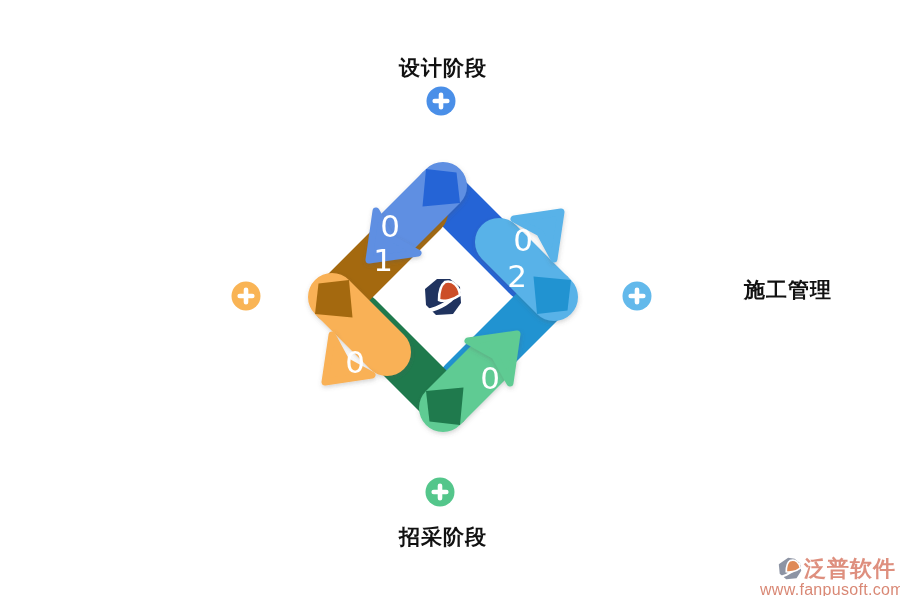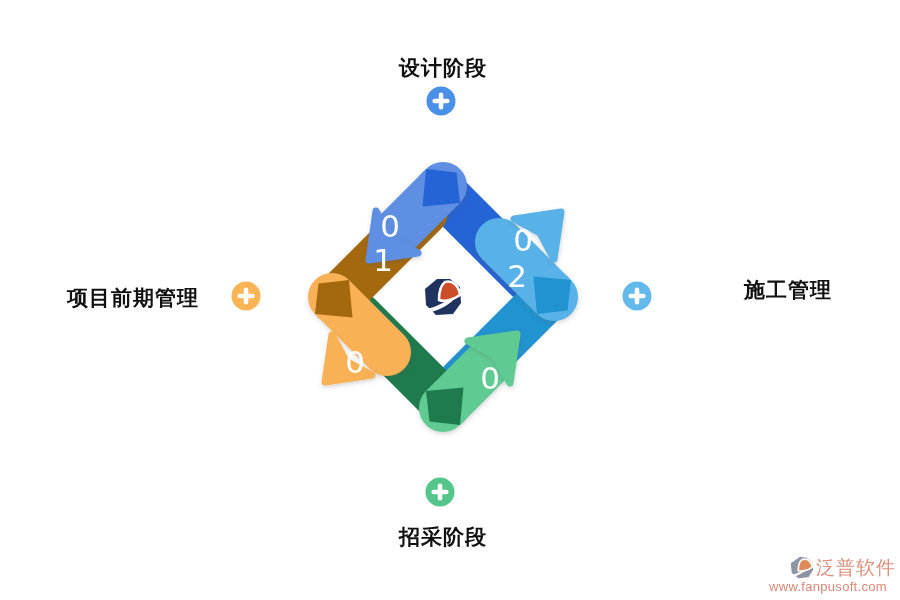--- a/index.html
+++ b/index.html
@@ -15,35 +15,34 @@
   .ring-svg{position:absolute;left:293px;top:147px;}
   .num{
     font-family:"DejaVu Sans",sans-serif;font-size:31px;fill:#ffffff;
     text-anchor:middle;font-weight:400;
   }
   .watermark{
     position:absolute;left:760px;top:554px;width:136px;
     display:flex;flex-wrap:wrap;justify-content:flex-end;align-items:center;
   }
   .wm-row{display:flex;align-items:center;}
-  .wm-title{font-size:19px;font-weight:normal;letter-spacing:1px;}
-  .wm-url{font-size:13px;width:100%;text-align:center;margin-top:-3px;letter-spacing:0.3px;}
+  .wm-title{font-size:22px;font-weight:bold;letter-spacing:1px;}
+  .wm-url{font-size:16px;width:100%;text-align:center;margin-top:-3px;letter-spacing:0.3px;}
 </style>
 </head>
 <body>
 
 <div id="stage">
 
   <div class="label" style="left:343px;top:54px;">设计阶段</div>
   <svg class="plus" style="left:426px;top:86px;" viewBox="0 0 30 30">
     <circle cx="15" cy="15" r="14.5" fill="#4A8FE8"></circle>
     <path d="M8.7,15 H21.3 M15,8.7 V21.3" stroke="#ffffff" stroke-width="4.6" stroke-linecap="round" fill="none"></path>
   </svg>
 
-  <div class="label" style="left:33px;top:284px;">项目前期管理</div>
   <svg class="plus" style="left:231px;top:281px;" viewBox="0 0 30 30">
     <circle cx="15" cy="15" r="14.5" fill="#F9B455"></circle>
     <path d="M8.7,15 H21.3 M15,8.7 V21.3" stroke="#ffffff" stroke-width="4.6" stroke-linecap="round" fill="none"></path>
   </svg>
 
   <svg class="plus" style="left:622px;top:281px;" viewBox="0 0 30 30">
     <circle cx="15" cy="15" r="14.5" fill="#63B9EB"></circle>
     <path d="M8.7,15 H21.3 M15,8.7 V21.3" stroke="#ffffff" stroke-width="4.6" stroke-linecap="round" fill="none"></path>
   </svg>
   <div class="label" style="left:688px;top:276px;">施工管理</div>

